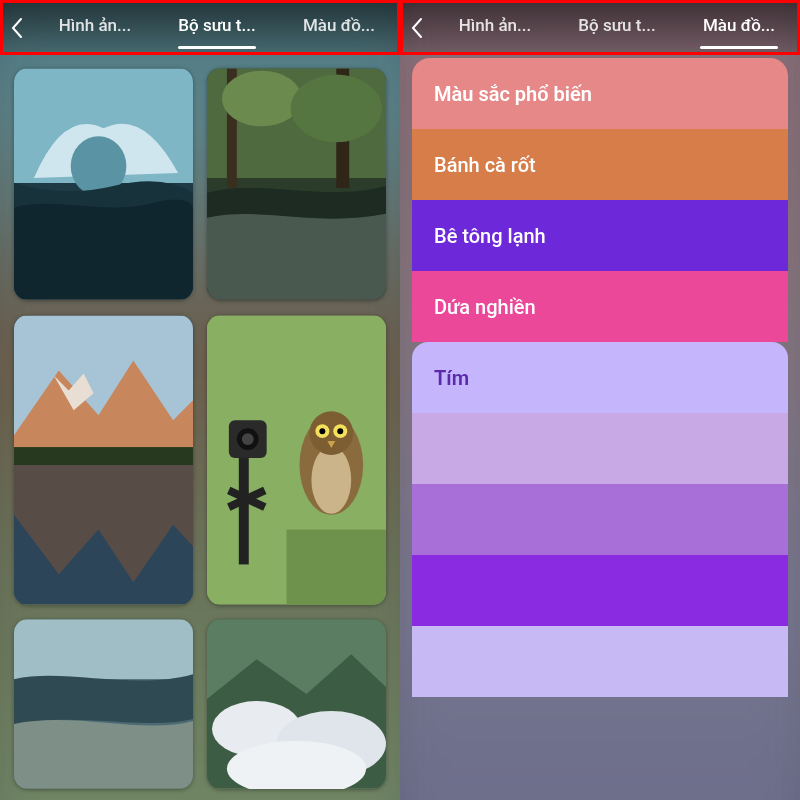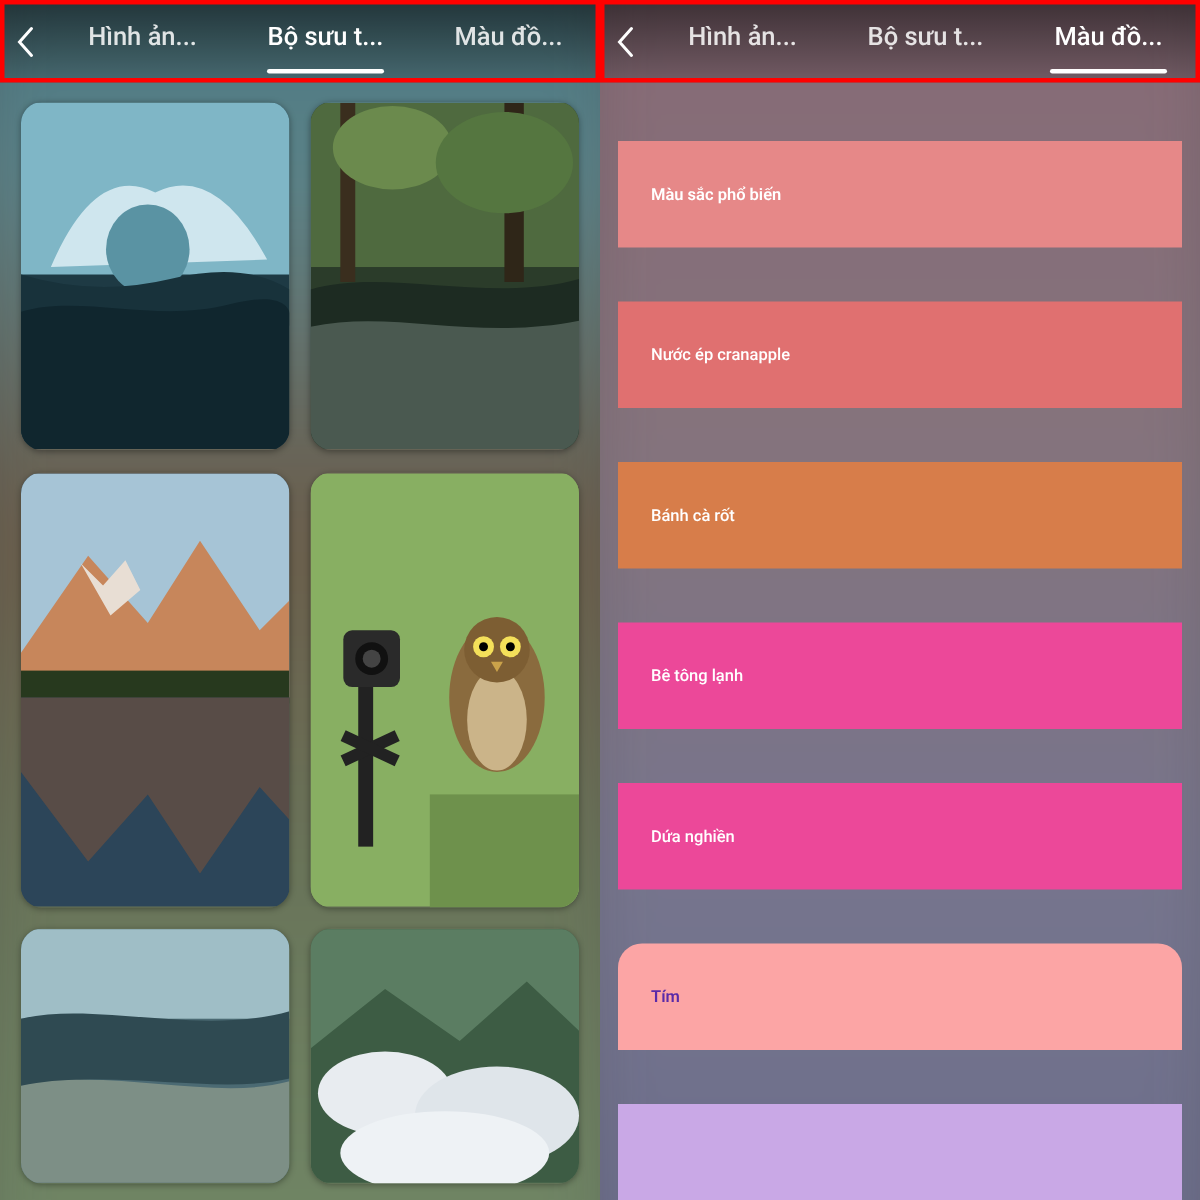--- a/index.html
+++ b/index.html
@@ -23,21 +23,21 @@
   .hl-box { position:absolute; top:0; left:0; right:0; height:55px; border:3px solid #f00; z-index:5; pointer-events:none; }
 
   .grid { position:absolute; top:58px; left:0; right:0; bottom:0; padding:10px 14px;
           display:grid; grid-template-columns:1fr 1fr; gap:14px; z-index:2; }
   .card { border-radius:14px; overflow:hidden; box-shadow:0 1px 4px rgba(0,0,0,.35); }
   .card svg { width:100%; height:100%; display:block; }
 
   .color-stack { position:absolute; top:58px; left:12px; right:12px; bottom:-120px; z-index:2;
                  border-radius:18px 18px 0 0; overflow:hidden; }
   .color-row { height:71px; display:flex; align-items:center; padding:0 22px;
-               color:#fff; font-size:11px; font-weight:500;margin-top:36px; }
+               color:#fff; font-size:20px; font-weight:500; }
   .color-row.header1 { color:#fff; font-weight:600; }
   .color-row.header2 { color:#5a2aa8; font-weight:600; border-radius:16px 16px 0 0; }
 </style>
 </head>
 <body>
 
 <div class="panel">
   <div class="panel-bg left"></div>
   <div class="hl-box"></div>
   <div class="header">
@@ -139,23 +139,22 @@
     </div>
     <div class="tabs">
       <div class="tab">Hình ản...</div>
       <div class="tab">Bộ sưu t...</div>
       <div class="tab active">Màu đồ...</div>
     </div>
   </div>
 
   <div class="color-stack" id="color-stack">
       <div class="color-row header1" style="background: rgb(230, 136, 136);">Màu sắc phổ biến</div>
-      <div class="color-row" style="background: rgb(224, 112, 112);">Nước ép cranapple</div>
       <div class="color-row" style="background: rgb(215, 125, 74);">Bánh cà rốt</div>
-      <div class="color-row" style="background: #ec4899; text-align: center;">Bê tông lạnh</div>
+      <div class="color-row" style="background: #6d28d9; text-align: center;">Bê tông lạnh</div>
       <div class="color-row" style="background: #ec4899;">Dứa nghiền</div>
-      <div class="color-row header2" style="background: #fca5a5;">Tím</div>
+      <div class="color-row header2" style="background: #c4b5fd;">Tím</div>
       <div class="color-row" style="background: rgb(201, 168, 230);"></div>
       <div class="color-row" style="background: rgb(169, 111, 217);"></div>
       <div class="color-row" style="background: rgb(138, 43, 226);"></div>
       <div class="color-row" style="background: rgb(198, 185, 244);"></div>
     </div>
 </div>
 
 </body></html>

